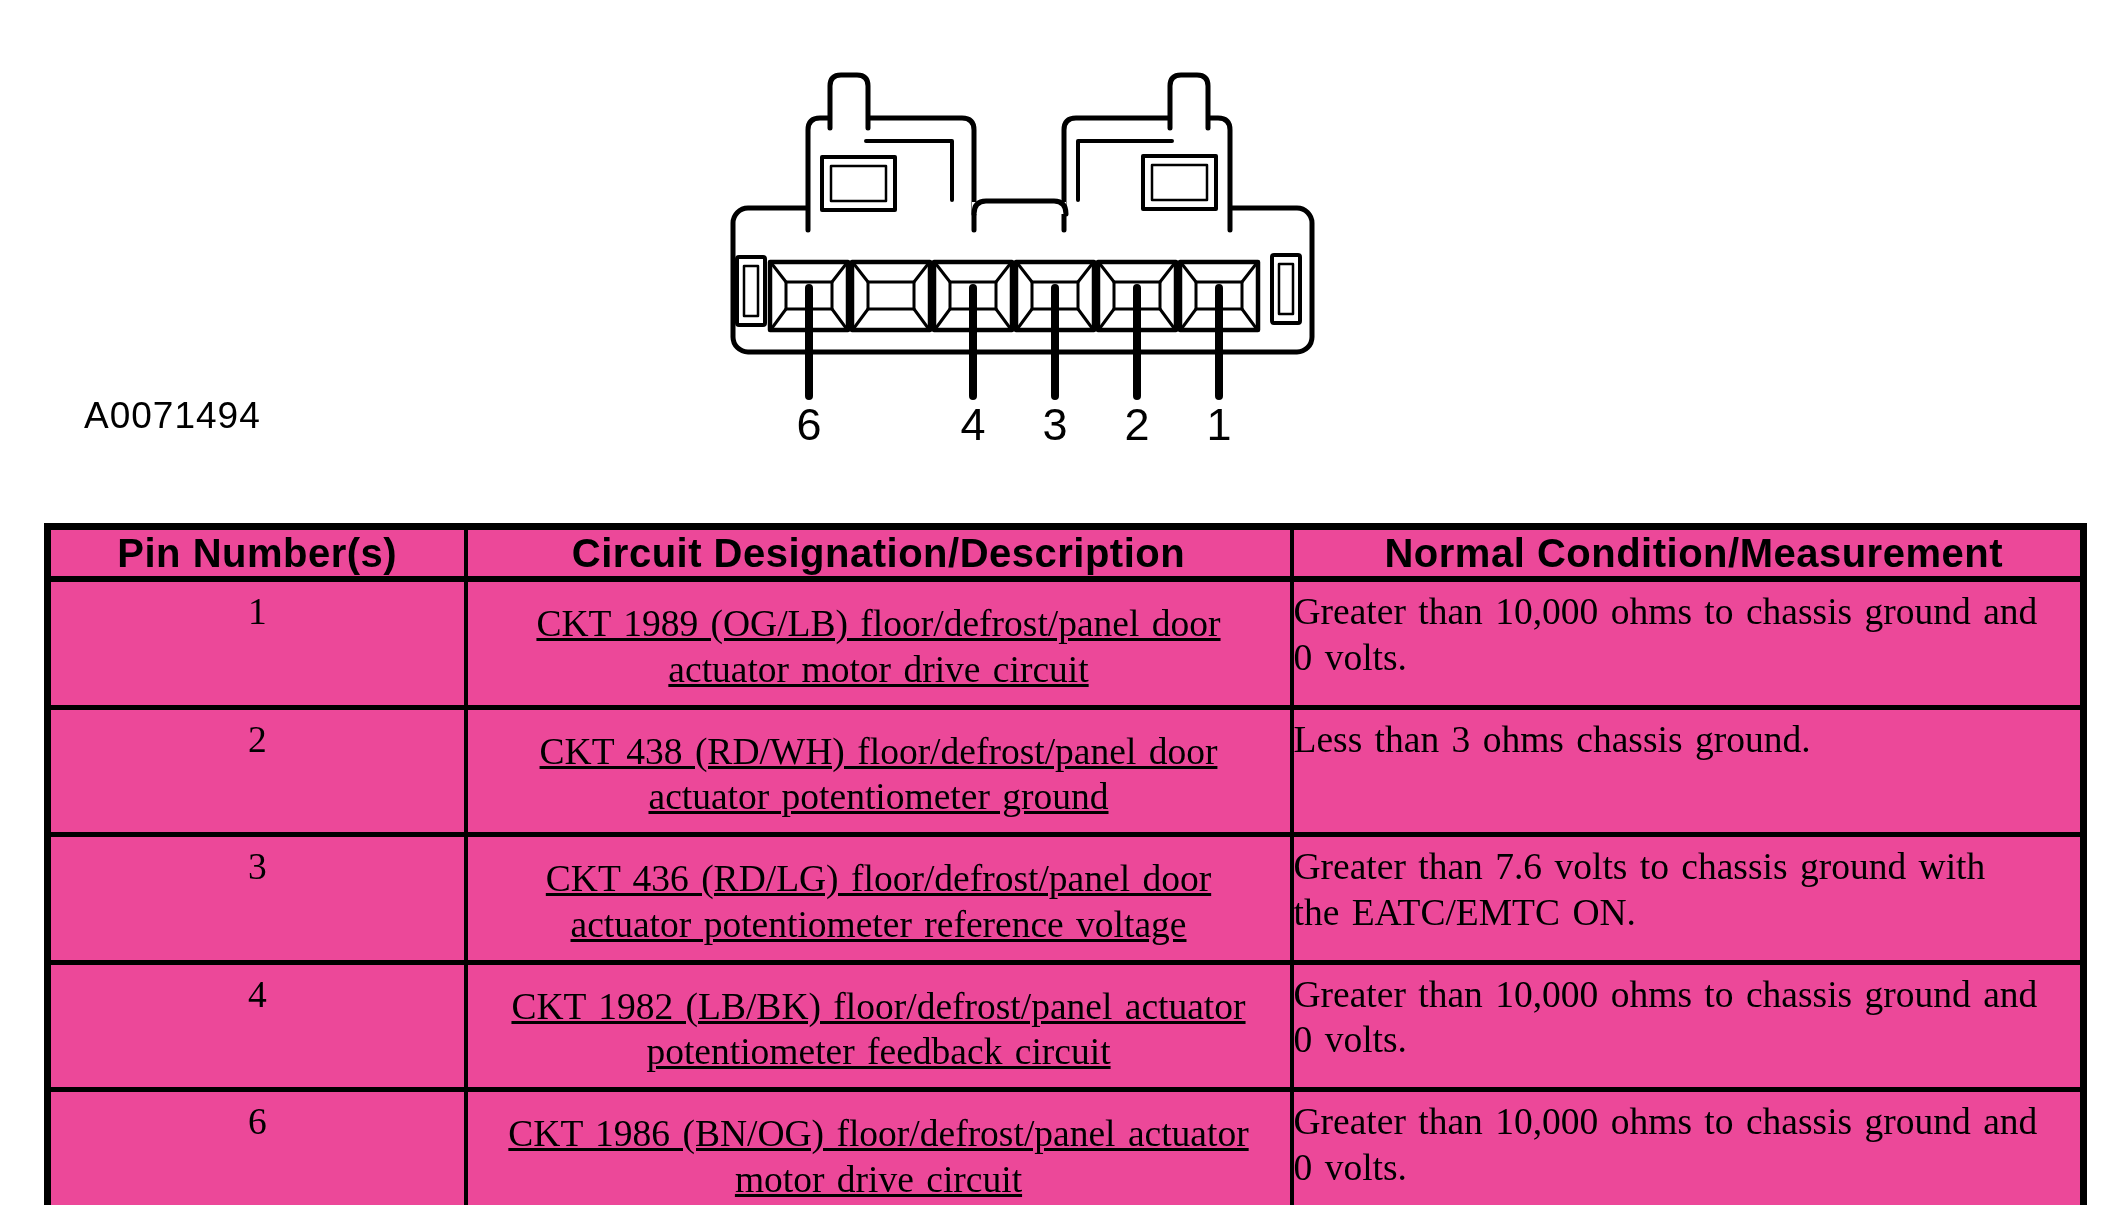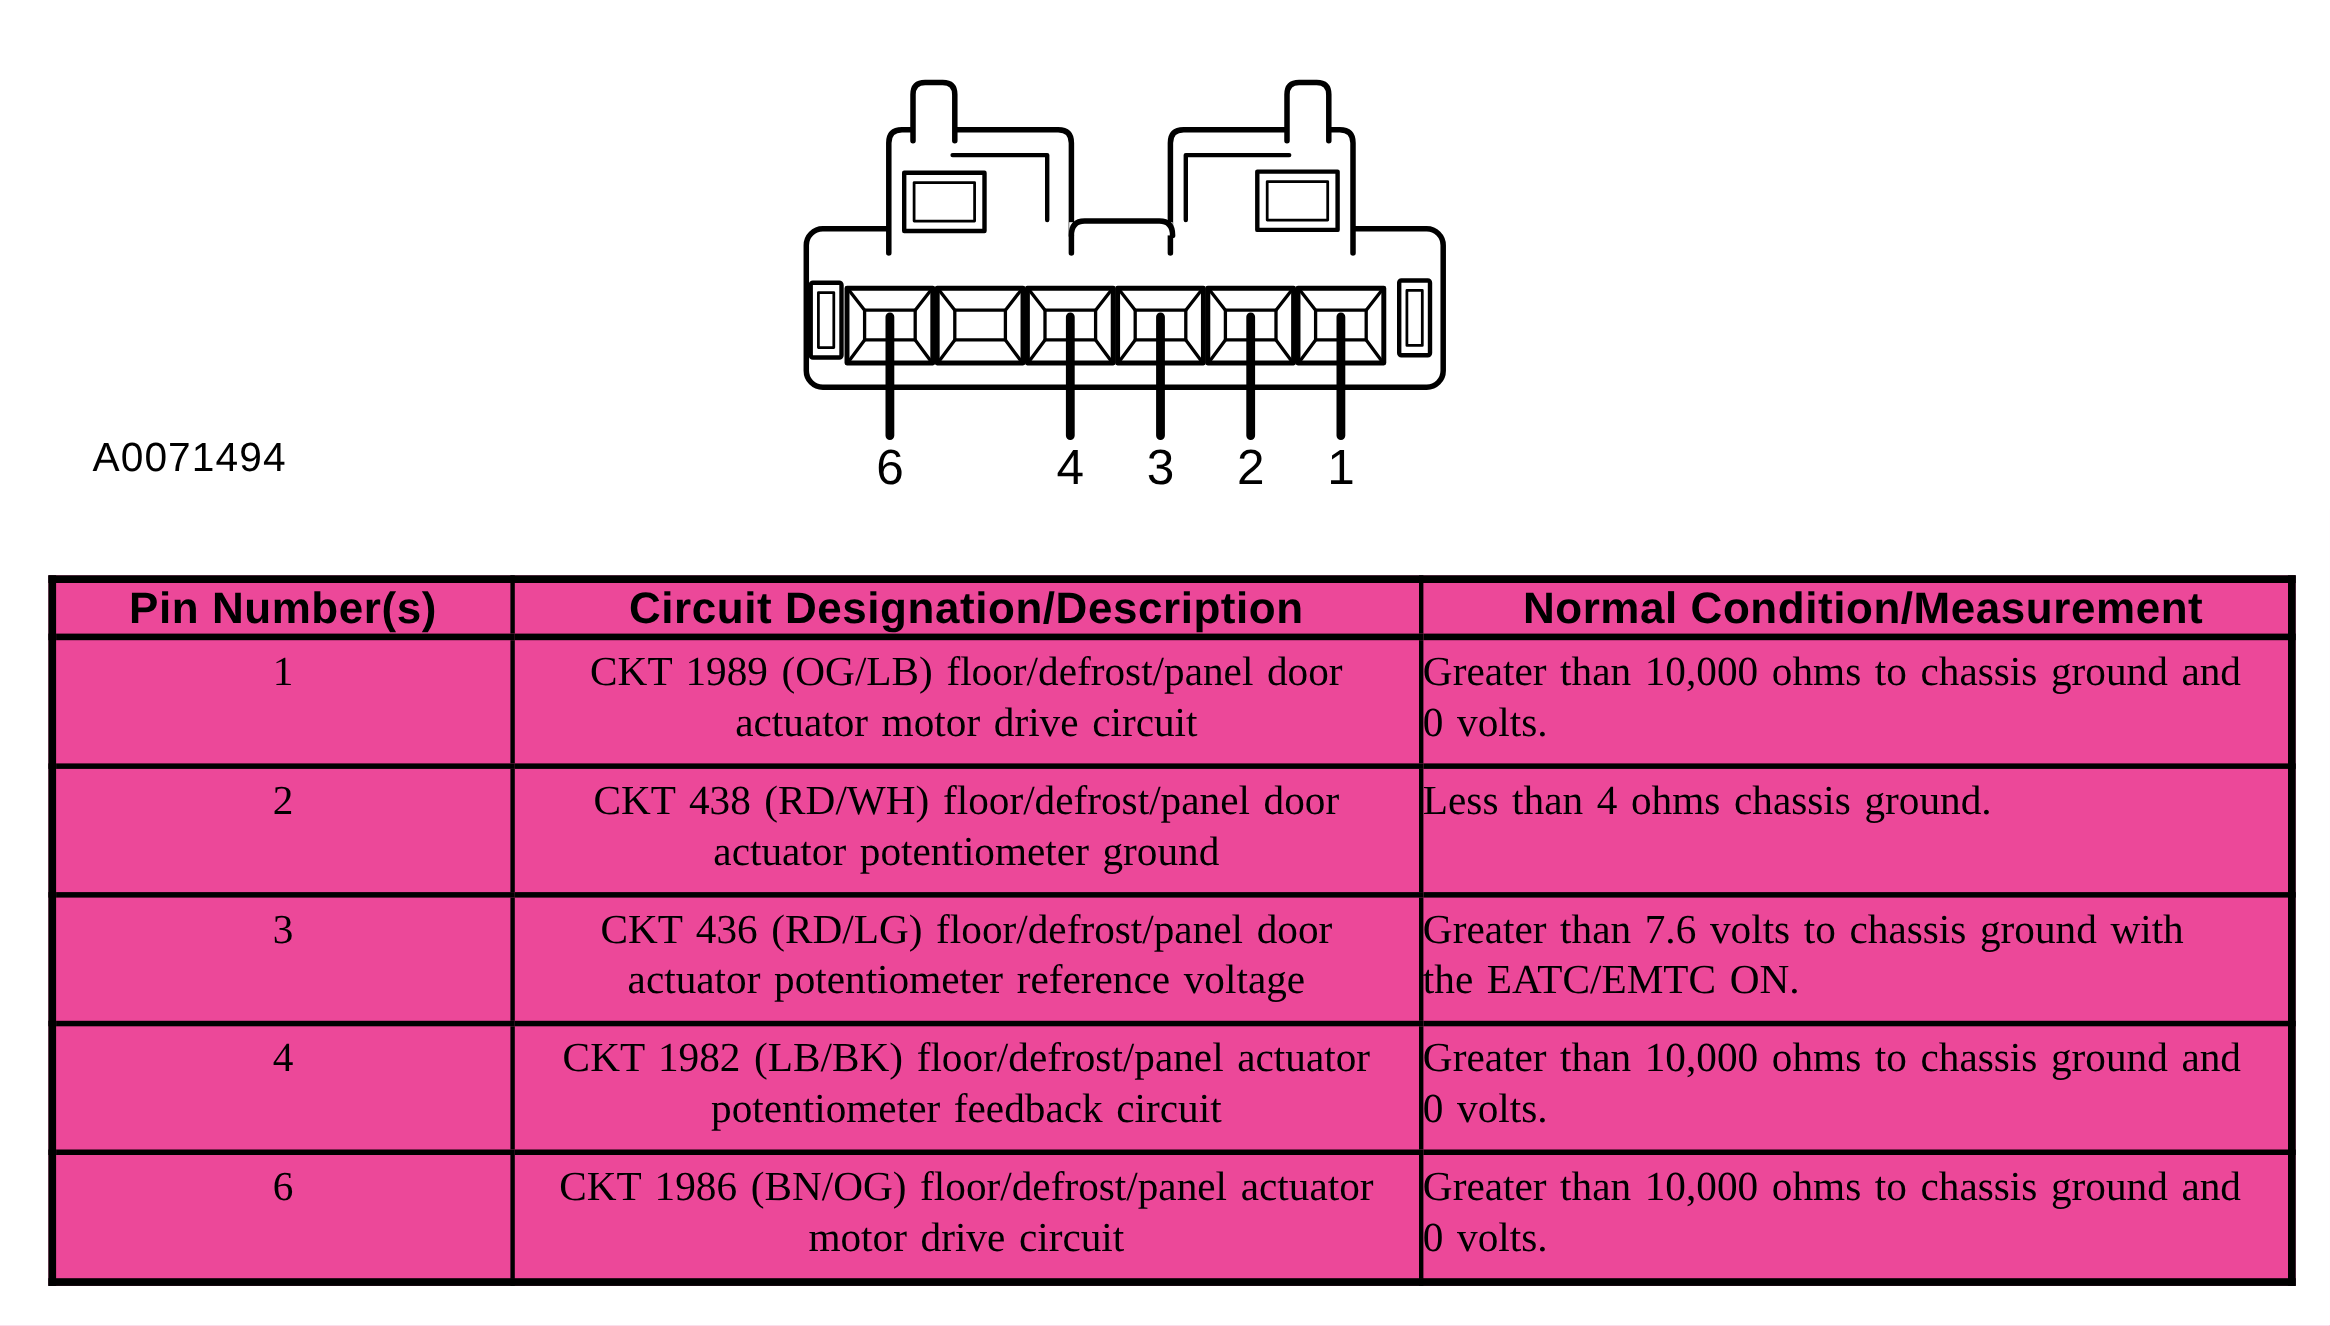--- a/index.html
+++ b/index.html
@@ -41,21 +41,21 @@
   table.pinout td {
     border:5px solid #000; border-left-width:4px; border-right-width:4px;
     height:105px; vertical-align:top;
     font-family:"Liberation Serif", serif;
     font-size:37.5px; line-height:1.22;
     word-spacing:3px;
     padding:7px 0 0 0;
   }
   td.pin-cell { text-align:center; }
   td.circuit-cell { text-align:center; }
-  td.circuit-cell .wrapbox { max-width:750px; margin:0 auto; }
+  td.circuit-cell .wrapbox { max-width:750px; margin:12px auto;text-decoration:underline; }
   td.normal-cell { text-align:left; padding-left:14px; padding-right:16px; line-height:1.3;margin-left:24px; }
   td.normal-cell .wrapbox { max-width:745px; }
 </style>
 </head>
 <body>
 
 <div class="page">
 
   <svg class="diagram" width="2118" height="470" viewBox="0 0 2118 470" fill="none" stroke="#000" stroke-linejoin="round" stroke-linecap="round">
 
@@ -156,21 +156,21 @@
         <td class="normal-cell">
           <div class="wrapbox">Greater than 10,000 ohms to chassis ground and 0 volts.</div>
         </td>
       </tr>
       <tr>
         <td class="pin-cell">2</td>
         <td class="circuit-cell">
           <div class="wrapbox">CKT 438 (RD/WH) floor/defrost/panel door actuator potentiometer ground</div>
         </td>
         <td class="normal-cell">
-          <div class="wrapbox">Less than 4 ohms chassis ground.</div>
+          <div class="wrapbox">Less than 3 ohms chassis ground.</div>
         </td>
       </tr>
       <tr>
         <td class="pin-cell">3</td>
         <td class="circuit-cell">
           <div class="wrapbox">CKT 436 (RD/LG) floor/defrost/panel door actuator potentiometer reference voltage</div>
         </td>
         <td class="normal-cell">
           <div class="wrapbox">Greater than 7.6 volts to chassis ground with the EATC/EMTC ON.</div>
         </td>

